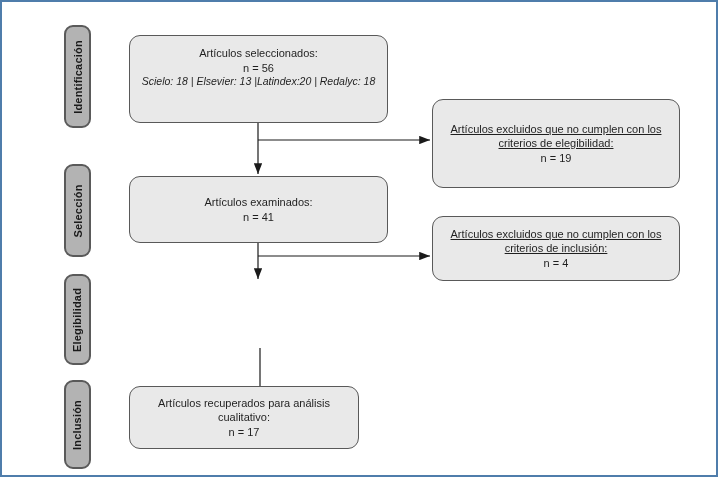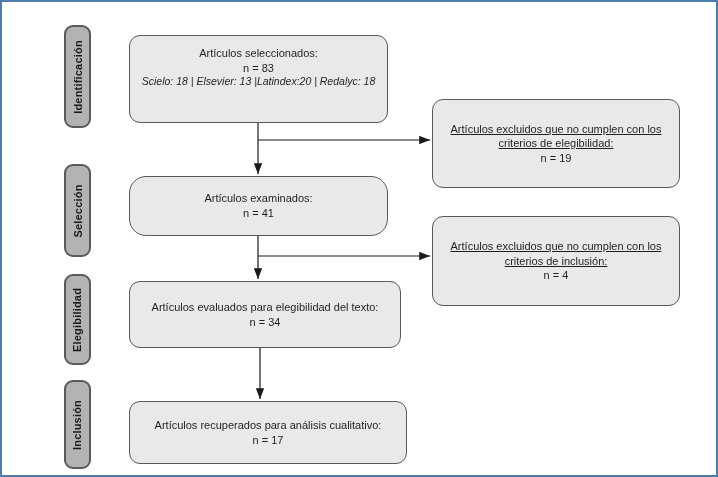--- a/index.html
+++ b/index.html
@@ -90,42 +90,38 @@
   </div>
   <div class="stage-label" style="top:272px; height:91px;">
     <span class="vtext">Elegibilidad</span>
   </div>
   <div class="stage-label" style="top:378px; height:89px;">
     <span class="vtext">Inclusión</span>
   </div>
 
   <div class="flow-box top-aligned" style="left:127px; top:33px; width:259px; height:88px;">
     <div class="box-title">Artículos seleccionados:</div>
-    <div class="box-count">n = 83</div>
+    <div class="box-count">n = 56</div>
     <div class="box-detail">Scielo: 18 | Elsevier: 13 |Latindex:20 | Redalyc: 18</div>
   </div>
 
-  <div class="flow-box" style="left:127px; top:174px; width:259px; height:60px;border-radius:17px;">
+  <div class="flow-box" style="left:127px; top:174px; width:259px; height:67px;">
     <div class="box-title">Artículos examinados:</div>
     <div class="box-count">n = 41</div>
   </div>
 
-  <div class="flow-box" style="left:127px; top:279px; width:272px; height:67px;">
-    <div class="box-title">Artículos evaluados para elegibilidad del texto:</div>
-    <div class="box-count">n = 34</div>
-  </div>
 
-  <div class="flow-box" style="left:127px; top:399px; width:278px; height:63px;">
+  <div class="flow-box" style="left:127px; top:384px; width:230px; height:63px;">
     <div class="box-title">Artículos recuperados para análisis cualitativo:</div>
     <div class="box-count">n = 17</div>
   </div>
 
   <div class="excl-box" style="left:430px; top:97px; width:248px; height:89px;">
     <div class="excl-title">Artículos excluidos que no cumplen con los criterios de elegibilidad:</div>
     <div class="box-count">n = 19</div>
   </div>
 
-  <div class="excl-box" style="left:430px; top:214px; width:248px; height:90px;">
+  <div class="excl-box" style="left:430px; top:214px; width:248px; height:65px;">
     <div class="excl-title">Artículos excluidos que no cumplen con los criterios de inclusión:</div>
     <div class="box-count">n = 4</div>
   </div>
 
 </div>
 
 </body></html>

